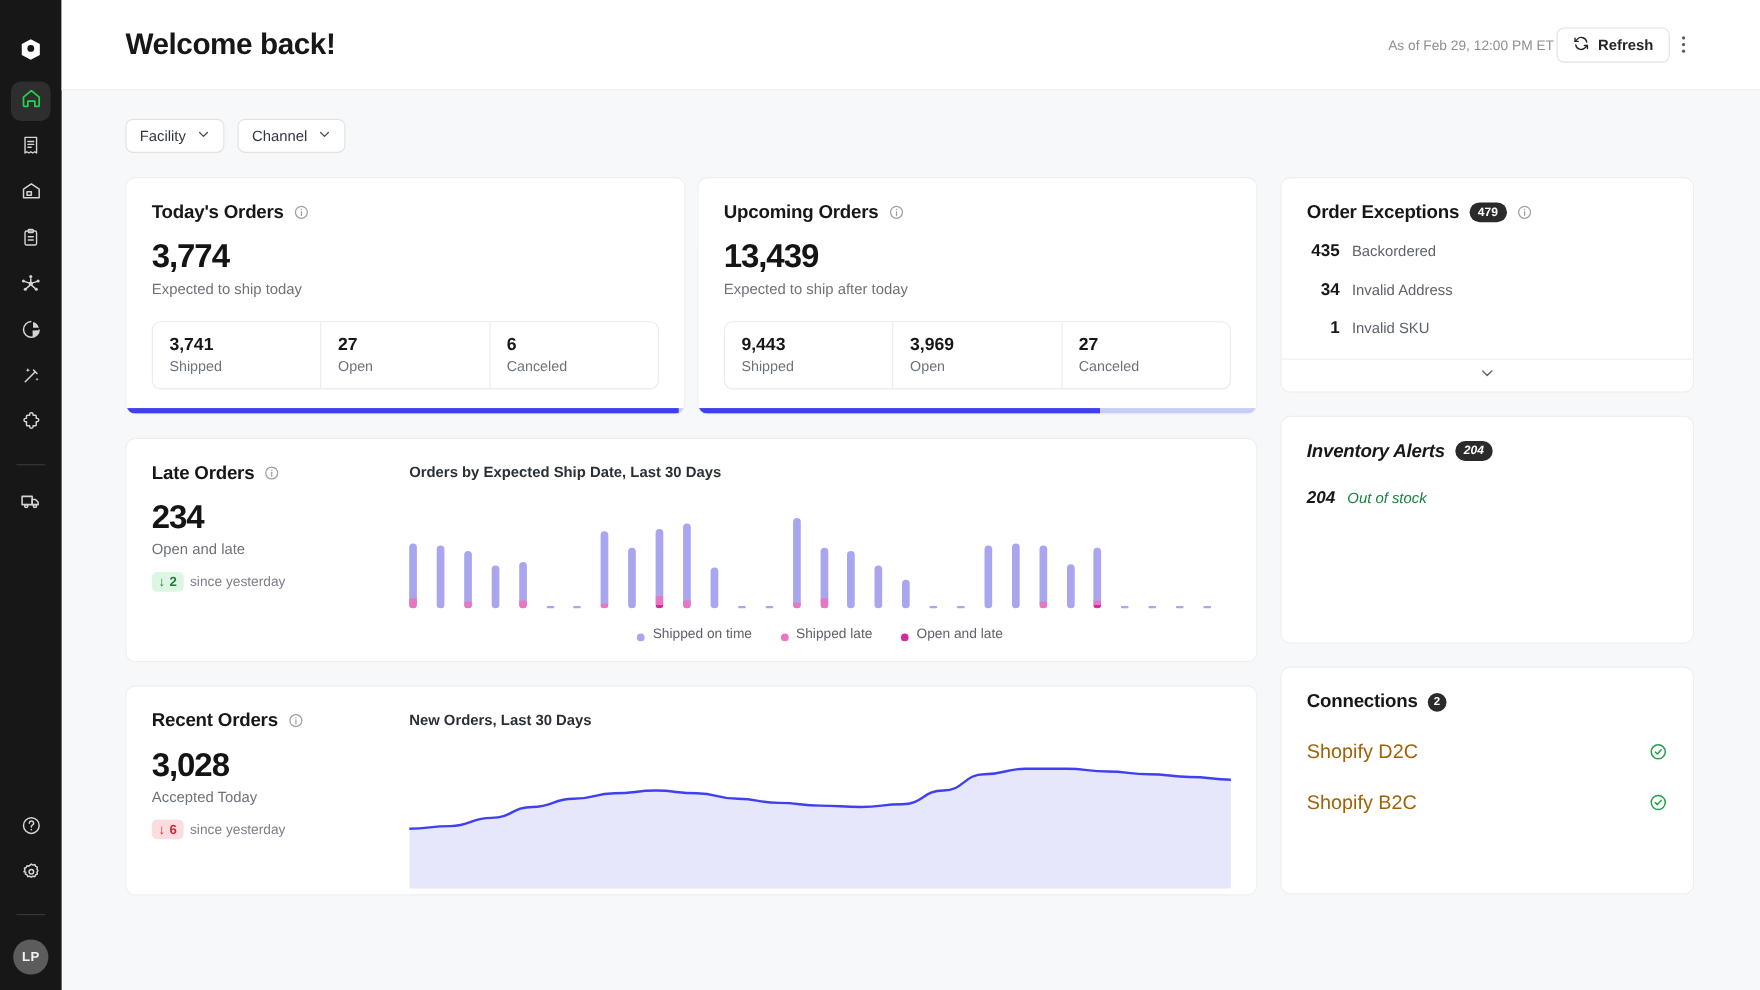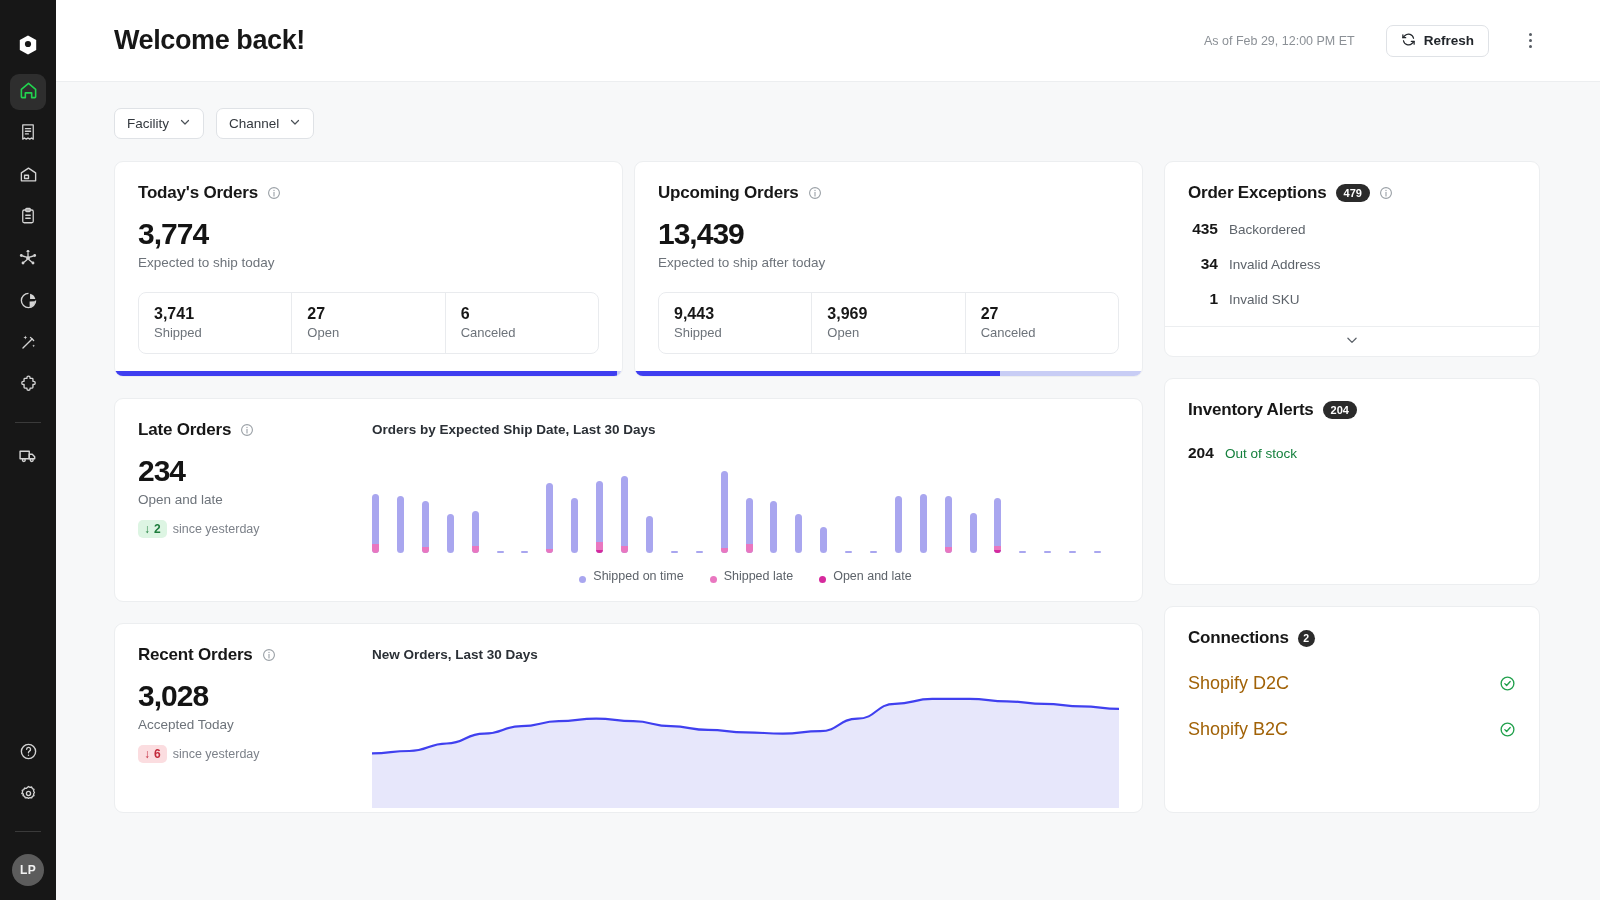--- a/index.html
+++ b/index.html
@@ -34,21 +34,21 @@
     font-size:12px; font-weight:700; letter-spacing:.4px; margin-top:6px;
   }
 
   
   .main { flex:1 1 auto; display:flex; flex-direction:column; background:#f7f8f9; min-width:0; }
   .topbar {
     height:82px; background:#fff; border-bottom:1px solid #eceef0;
     display:flex; align-items:center; padding:0 60px 0 58px; flex:0 0 82px;
   }
   .page-title { font-size:27px; font-weight:700; color:#171717; letter-spacing:-.4px; }
-  .topbar-right { margin-left:auto; display:flex; align-items:center; gap:31px; }
+  .topbar-right { margin-left:auto; display:flex; align-items:center; gap:2px; }
   .asof { font-size:12.5px; color:#8b9096; white-space:nowrap; }
   .refresh-btn {
     display:flex; align-items:center; gap:8px;
     height:32px; padding:0 14px; border:1px solid #dfe2e6; border-radius:7px;
     background:#fff; font-size:13.5px; font-weight:600; color:#22262b;
   }
   .kebab { width:20px; display:flex; flex-direction:column; align-items:center; gap:3px; }
   .kebab i { width:3px; height:3px; border-radius:50%; background:#565c63; display:block; }
 
   .content { flex:1 1 auto; overflow:hidden; padding:26px 60px 0 58px; }
@@ -558,21 +558,21 @@
             </div>
             <div class="card-footer">
               <span>
                 <svg width="14" height="14" viewBox="0 0 24 24" fill="none" stroke="currentColor" stroke-width="2.2" stroke-linecap="round" stroke-linejoin="round">
                     <path d="m5 9 7 7 7-7"></path>
                   </svg>
               </span>
             </div>
           </div>
 
-          <div class="card" style="height:207px;">
+          <div class="card" style="height:207px;font-style:italic;">
             <div class="card-pad">
               <div class="card-title">
                 <h3>Inventory Alerts</h3>
                 <span class="pill">204</span>
               </div>
               <div class="inv-row">
                 <span class="inv-n">204</span>
                 <span class="inv-l">Out of stock</span>
               </div>
             </div>

